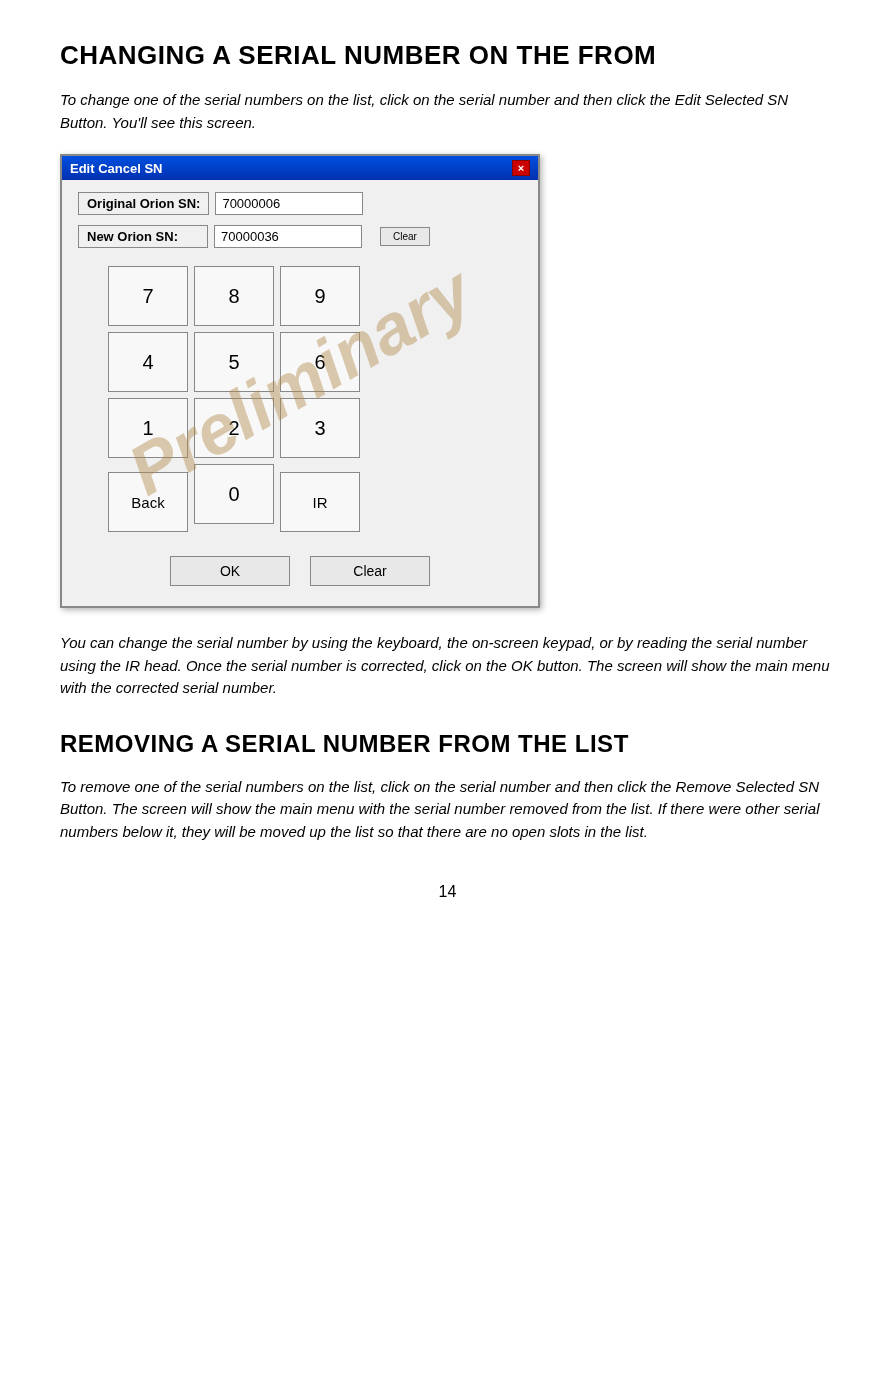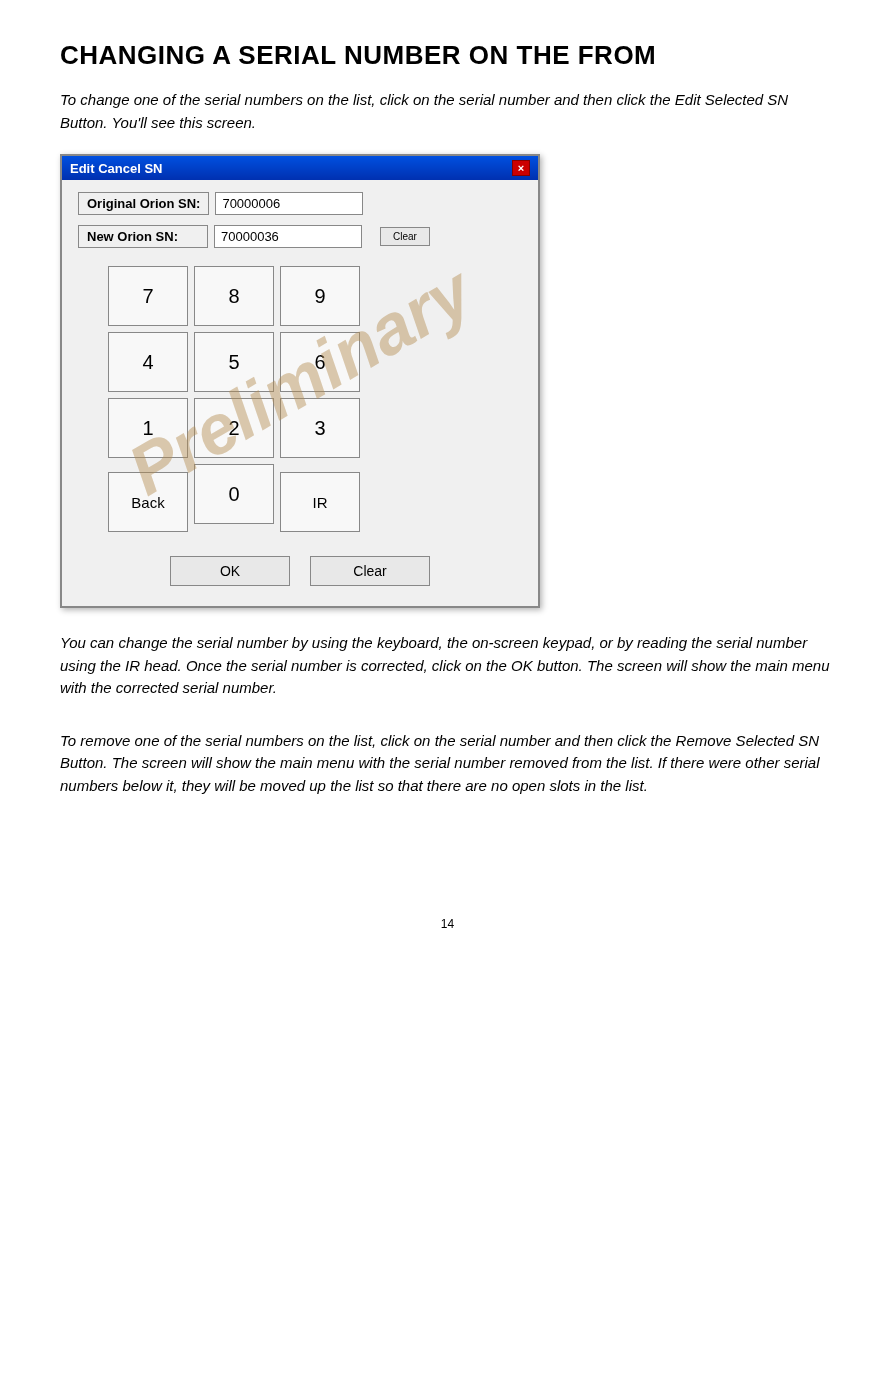--- a/index.html
+++ b/index.html
@@ -171,22 +171,22 @@
       font-weight: bold;
       color: rgba(180, 140, 80, 0.45);
       white-space: nowrap;
       pointer-events: none;
       z-index: 10;
       font-style: italic;
     }
 
     .page-footer {
       text-align: center;
-      margin-top: 120px;
-      font-size: 12px;
+      margin-top: 40px;
+      font-size: 16px;
     }
   </style>
 </head>
 <body>
 
 <h1>CHANGING A SERIAL NUMBER ON THE FROM</h1>
 
 <p>To change one of the serial numbers on the list, click on the serial number and then click the Edit Selected SN Button.  You'll see this screen.</p>
 
 <div class="dialog-container">
@@ -234,18 +234,19 @@
         <button class="dialog-action-btn">OK</button>
         <button class="dialog-action-btn">Clear</button>
       </div>
     </div>
   </div>
 </div>
 
 <p>You can change the serial number by using the keyboard, the on-screen keypad, or by reading the serial number using the IR head.  Once the serial number is corrected, click on the OK button.  The screen will show the main menu with the corrected serial number.</p>
 
 <div class="section-gap">
+  <h2>REMOVING A SERIAL NUMBER FROM THE LIST</h2>
   <p>To remove one of the serial numbers on the list, click on the serial number and then click the Remove Selected SN Button.  The screen will show the main menu with the serial number removed from the list.  If there were other serial numbers below it, they will be moved up the list so that there are no open slots in the list.</p>
 </div>
 
 <div class="page-footer">
   <span>14</span>
 </div>
 
 </body></html>

